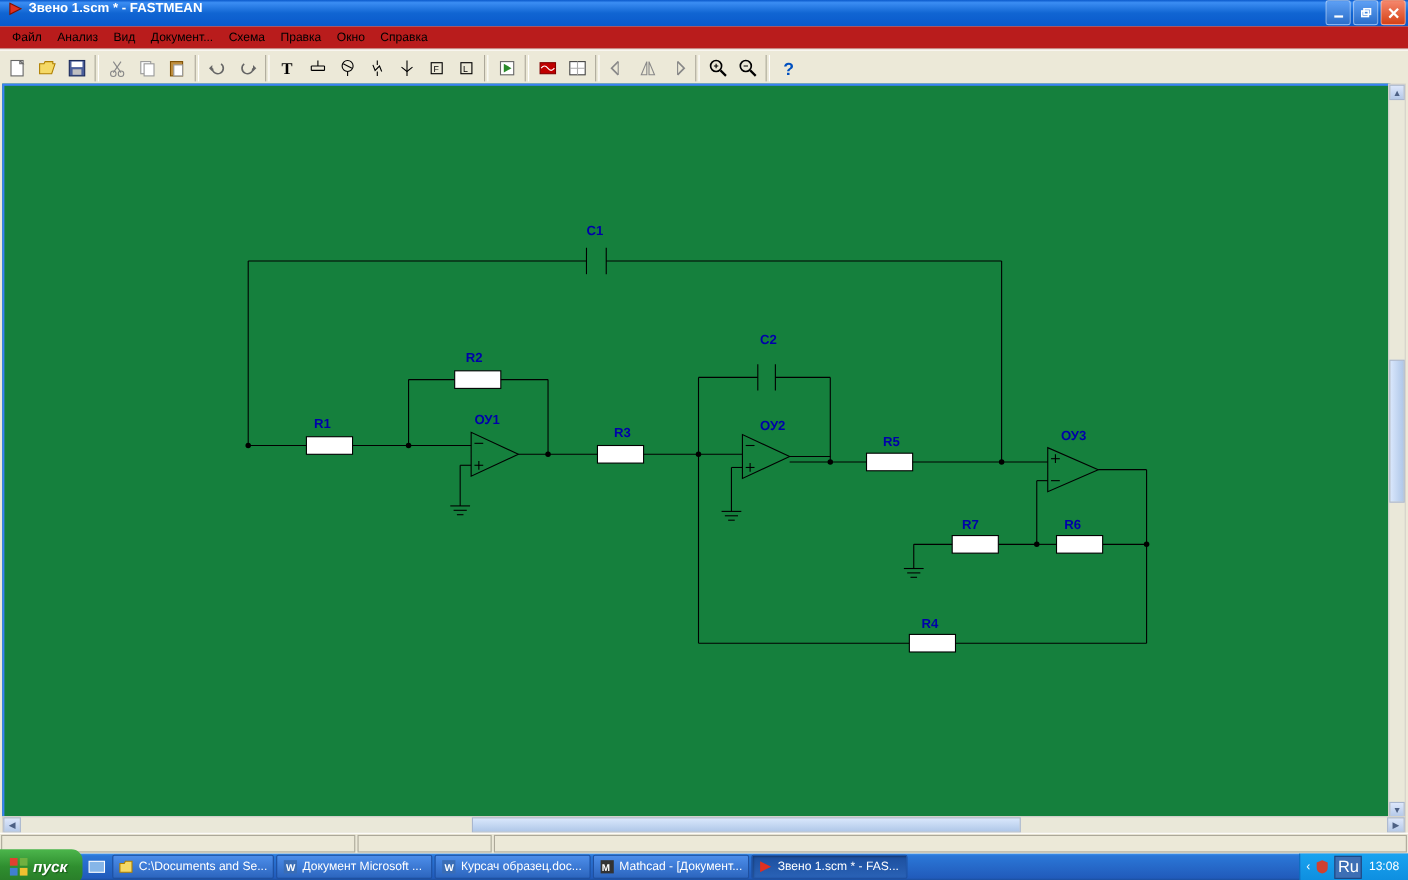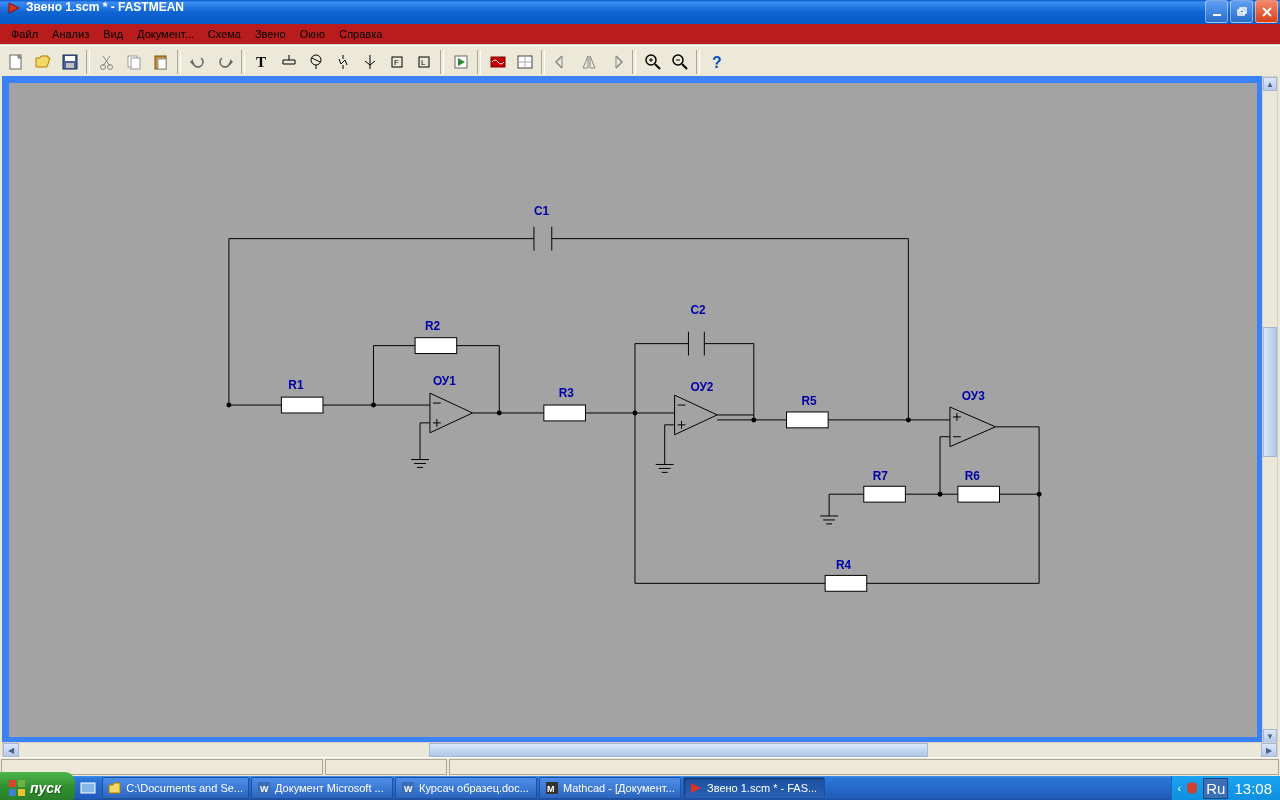--- a/index.html
+++ b/index.html
@@ -9,36 +9,36 @@
 .titlebar .winbtns{display:flex;gap:2px}
 .titlebar .wbtn{width:21px;height:21px;border-radius:3px;display:flex;align-items:center;justify-content:center;font-weight:bold;color:#fff;font-size:11px;border:1px solid rgba(255,255,255,.4);cursor:pointer}
 .titlebar .wbtn.min,.titlebar .wbtn.max{background:linear-gradient(to bottom,#5EA0F5,#2A6EC9)}
 .titlebar .wbtn.close{background:linear-gradient(to bottom,#F5876D,#D54216)}
 .menubar{height:20px;background:#b91c1c;display:flex;align-items:center;padding:0 4px;border-bottom:1px solid #D4D0C8}
 .menubar .mitem{padding:2px 7px;cursor:pointer}
 .toolbar{height:32px;background:#ECE9D8;border-top:1px solid #fff;border-bottom:1px solid #ACA899;display:flex;align-items:center;padding:0 2px}
 .toolbar .tbtn{width:25px;height:25px;border:1px solid transparent;display:flex;align-items:center;justify-content:center;cursor:pointer;margin:0 0px}
 .toolbar .sep{width:2px;height:24px;margin:0 3px;border-left:1px solid #ACA899;border-right:1px solid #fff}
 .canvas-area{position:absolute;top:76px;left:0;right:0;bottom:42px;background:#ECE9D8}
-.canvas-inner{position:absolute;top:0;left:2px;right:2px;bottom:14px;background:#a3a3a3;border:7px solid #3b82f6;overflow:hidden}
+.canvas-inner{position:absolute;top:0;left:2px;right:2px;bottom:14px;background:#15803d;border:2px solid #3b82f6;overflow:hidden}
 .hscroll{position:absolute;left:2px;right:2px;bottom:0;height:14px;background:#EAE8D9;border:1px solid #D4D0C8;display:flex}
 .hscroll .sarrow{width:14px;height:12px;background:linear-gradient(#DDE7FB,#B5C9E8);border:1px solid #A8B6CF;display:flex;align-items:center;justify-content:center;font-size:8px;color:#4D6185}
 .hscroll .strack{flex:1;position:relative}
 .hscroll .sthumb{position:absolute;top:0;left:33%;width:40%;height:12px;background:linear-gradient(#D9E7FC,#AFC7E8);border:1px solid #A8B6CF}
 .statusbar{position:absolute;left:0;right:0;bottom:24px;height:18px;background:#ECE9D8;border-top:1px solid #fff;display:flex}
 .statusbar .cell{border:1px solid #ACA899;height:14px;margin:1px;background:#ECE9D8}
 .taskbar{position:absolute;left:0;right:0;bottom:0;height:24px;background:linear-gradient(to bottom,#3E94F1 0%,#2B77D7 8%,#215BBB 92%,#1B4FA0 100%);display:flex;align-items:center}
 .taskbar .start{height:32px;padding:0 14px 0 8px;background:linear-gradient(to bottom,#4CB64C 0%,#2F8E2F 50%,#287A28 100%);color:#fff;font-weight:bold;font-style:italic;font-size:14px;display:flex;align-items:center;border-radius:0 10px 10px 0;text-shadow:1px 1px 1px #1a5a1a;cursor:pointer}
 .taskbar .qlaunch{display:flex;gap:3px;padding:0 5px}
 .taskbar .qlaunch .ql{width:16px;height:16px;cursor:pointer}
 .taskbar .tasks{display:flex;gap:0;flex:1;height:22px;align-items:center}
 .taskbar .task{height:20px;min-width:130px;max-width:160px;margin:0 1px;padding:0 5px;background:linear-gradient(to bottom,#4D8EEA,#2C65BE);border:1px solid #1F50A0;border-radius:2px;color:#fff;display:flex;align-items:center;gap:4px;cursor:pointer;font-size:11px;overflow:hidden;white-space:nowrap}
 .taskbar .task.active{background:linear-gradient(to bottom,#1C4F9E,#2A62B6);box-shadow:inset 1px 1px 2px rgba(0,0,0,.3)}
 .taskbar .tray{height:24px;background:linear-gradient(to bottom,#1AA3F0,#0E8FE0);display:flex;align-items:center;padding:0 6px;gap:4px;color:#fff;border-left:1px solid #0B6FC0}
-.taskbar .tray .clock{font-size:15px;padding:0 2px}
+.taskbar .tray .clock{font-size:11px;padding:0 2px}
 .lang{background:#3D6FB5;color:#fff;padding:1px 2px;font-size:15px;border:1px solid #1A4580}
 svg text.clabel{font-family:Arial;font-size:12px;font-weight:bold;fill:#0000AA}
 </style>
 </head>
 <body>
 
 <div class="titlebar">
   <div class="appicon">
     <svg width="14" height="14">
         <polygon points="2,2 12,7 2,12" fill="#E03020" stroke="#801000"></polygon>
@@ -65,21 +65,21 @@
       </div>
   </div>
 </div>
 
 <div class="menubar">
   <div class="mitem">Файл</div>
   <div class="mitem">Анализ</div>
   <div class="mitem">Вид</div>
   <div class="mitem">Документ...</div>
   <div class="mitem">Схема</div>
-  <div class="mitem">Звено</div>
+  <div class="mitem">Правка</div>
   <div class="mitem">Окно</div>
   <div class="mitem">Справка</div>
 </div>
 
 <div class="toolbar">
   <div class="tbtn">
       <svg width="18" height="18">
         <rect x="3" y="2" width="11" height="14" fill="#fff" stroke="#666"></rect>
         <polyline points="11,2 14,5 11,5 11,2" fill="#ddd" stroke="#666"></polyline>
       </svg>

